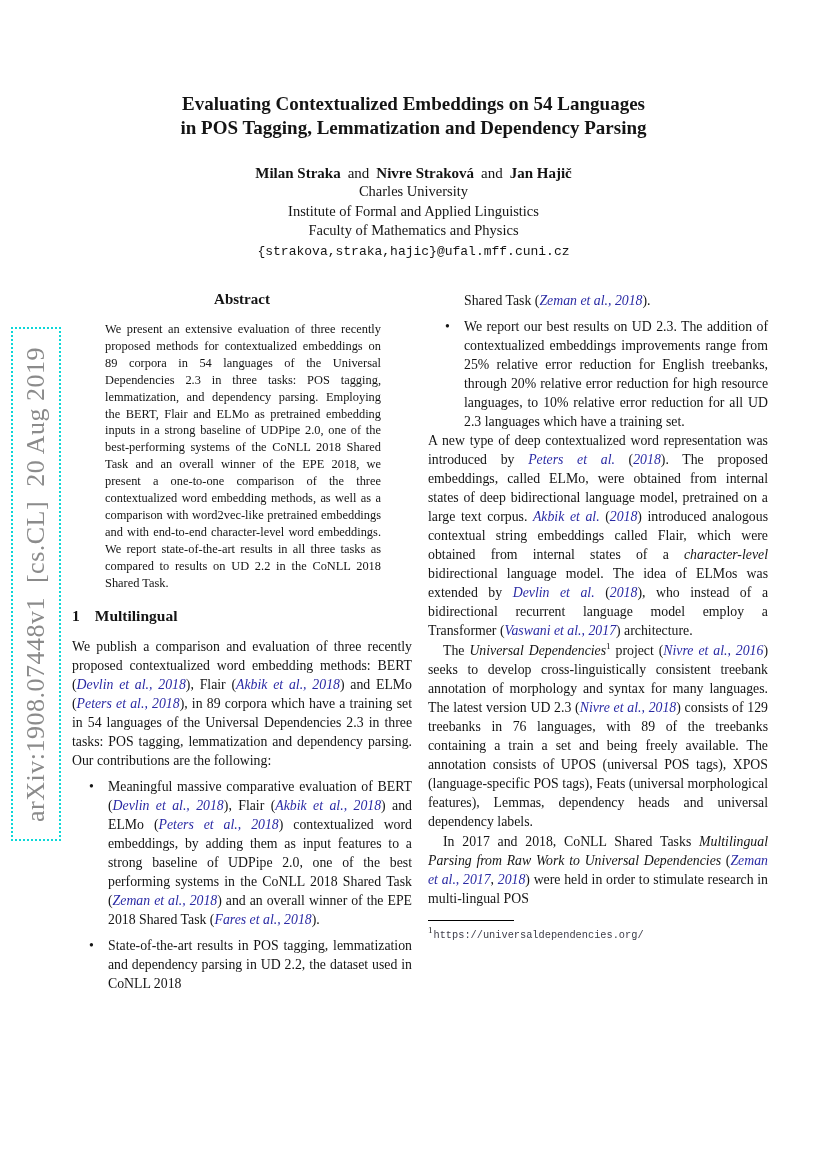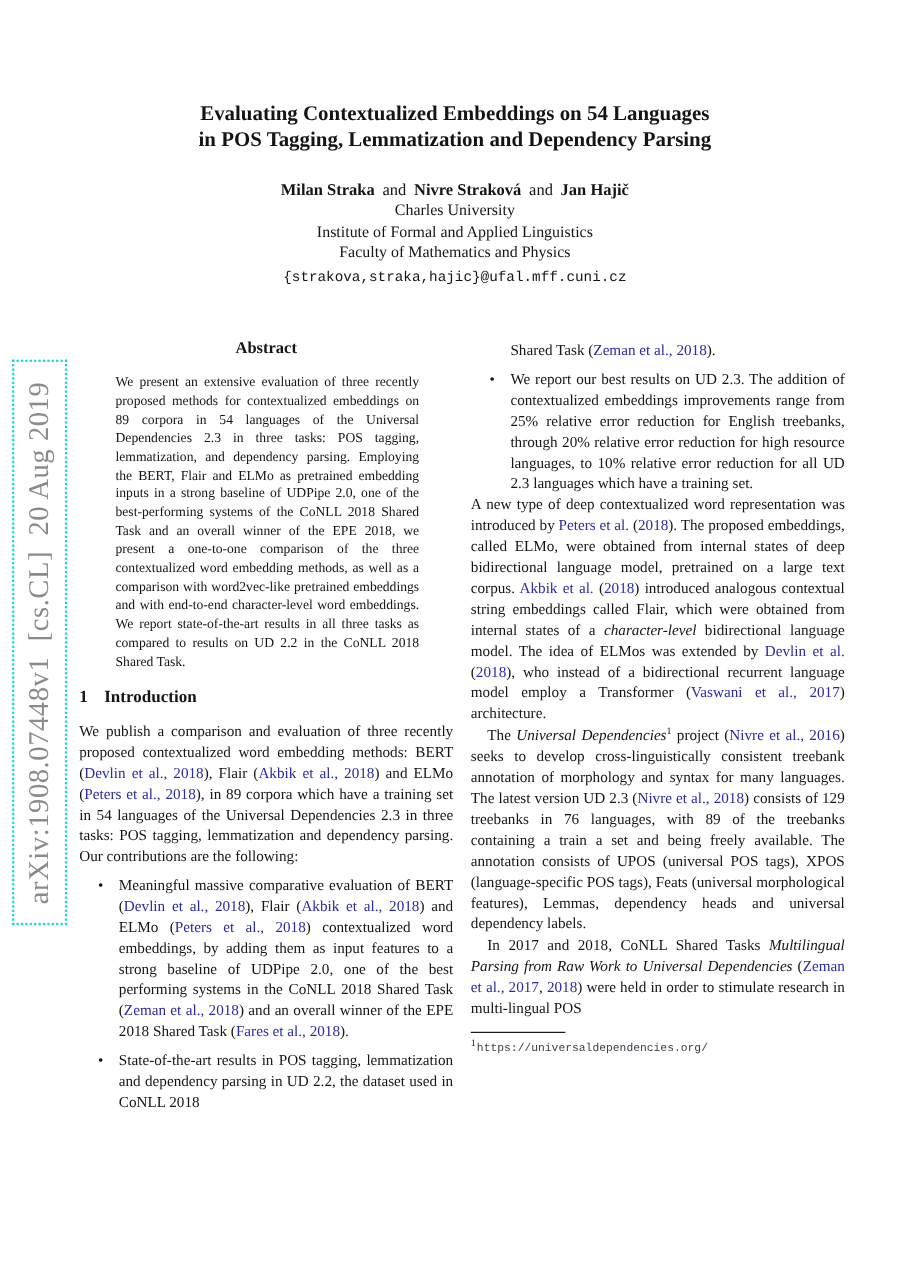--- a/index.html
+++ b/index.html
@@ -41,21 +41,21 @@
   .authors .seg-bold{font-weight:bold;}
   .authors .seg-and{margin:0 7px;}
   .affil{font-size:14.5px;line-height:19.5px;}
   .email{
     margin-top:3px;
     font-family:"Liberation Mono", monospace;
     font-size:13px;
   }
   
   .columns{
-    position:absolute;top:309px;left:72px;
+    position:absolute;top:291px;left:72px;
     width:696px;
     display:flex;gap:16px;
   }
   .col{width:340px;}
   .abstract-heading{
     text-align:center;font-weight:bold;font-size:15px;
     margin:0 0 11px 0;
   }
   .abstract-body{
     margin:13px 31px 0 33px;
@@ -76,21 +76,21 @@
   .bullet{
     position:relative;
     padding-left:36px;
     margin-top:7px;
     font-size:13.8px;line-height:19px;
     text-align:justify;
   }
   .bullet .marker{position:absolute;left:17px;top:0;}
   .cont{padding-left:36px;}
   
-  .seg-link{color:var(--link);}
+  .seg-link{color:var(--link);font-style:italic;}
   .seg-italic{font-style:italic;}
   sup.seg-sup{font-size:9px;line-height:0;}
   
   .footnote{margin-top:12px;}
   .fn-rule{width:86px;border-top:1.5px solid #000;margin:0 0 4px 0;}
   .fn-line{font-size:11px;}
   .fn-line sup{font-size:9px;margin-right:1px;}
   .fn-url{
     font-family:"Liberation Mono", monospace;
     font-size:10.3px;color:#3c3c48;
@@ -117,21 +117,21 @@
     <div class="email">{strakova,straka,hajic}@ufal.mff.cuni.cz</div>
   </div>
 
   <div class="columns">
 
     <div class="col">
       <div class="abstract-heading">Abstract</div>
       <p class="abstract-body">We present an extensive evaluation of three recently proposed methods for contextualized embeddings on 89 corpora in 54 languages of the Universal Dependencies 2.3 in three tasks: POS tagging, lemmatization, and dependency parsing. Employing the BERT, Flair and ELMo as pretrained embedding inputs in a strong baseline of UDPipe 2.0, one of the best-performing systems of the CoNLL 2018 Shared Task and an overall winner of the EPE 2018, we present a one-to-one comparison of the three contextualized word embedding methods, as well as a comparison with word2vec-like pretrained embeddings and with end-to-end character-level word embeddings. We report state-of-the-art results in all three tasks as compared to results on UD 2.2 in the CoNLL 2018 Shared Task.</p>
 
       <h2 class="section">
-        <span class="sec-num">1</span><span>Introduction</span>
+        <span class="sec-num">1</span><span>Multilingual</span>
       </h2>
       <p class="body"><span>We publish a comparison and evaluation of three recently proposed contextualized word embedding methods: BERT (</span><span class="seg-link">Devlin et al., 2018</span><span>), Flair (</span><span class="seg-link">Akbik et al., 2018</span><span>) and ELMo (</span><span class="seg-link">Peters et al., 2018</span><span>), in 89 corpora which have a training set in 54 languages of the Universal Dependencies 2.3 in three tasks: POS tagging, lemmatization and dependency parsing. Our contributions are the following:</span></p>
 
       <div class="bullet">
         <span class="marker">•</span>
         <span><span>Meaningful massive comparative evaluation of BERT (</span><span class="seg-link">Devlin et al., 2018</span><span>), Flair (</span><span class="seg-link">Akbik et al., 2018</span><span>) and ELMo (</span><span class="seg-link">Peters et al., 2018</span><span>) contextualized word embeddings, by adding them as input features to a strong baseline of UDPipe 2.0, one of the best performing systems in the CoNLL 2018 Shared Task (</span><span class="seg-link">Zeman et al., 2018</span><span>) and an overall winner of the EPE 2018 Shared Task (</span><span class="seg-link">Fares et al., 2018</span><span>).</span></span>
       </div>
       <div class="bullet">
         <span class="marker">•</span>
         <span><span>State-of-the-art results in POS tagging, lemmatization and dependency parsing in UD 2.2, the dataset used in CoNLL 2018</span></span>

